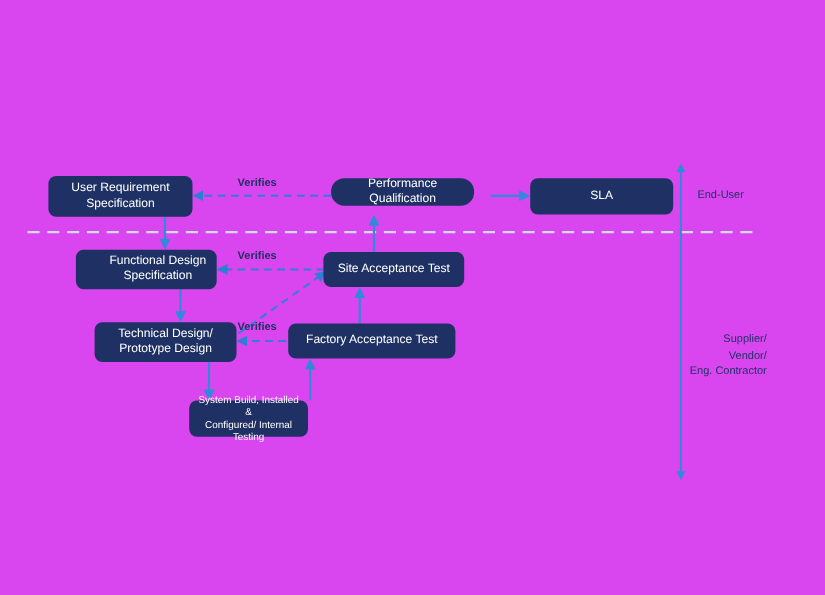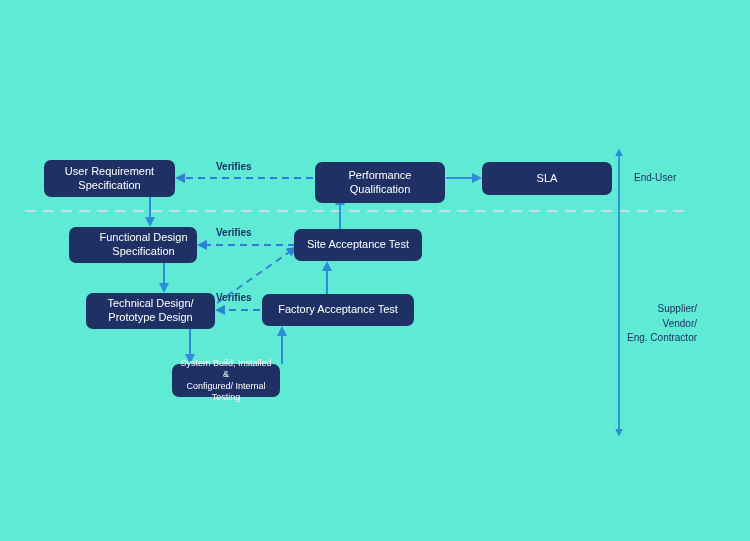--- a/index.html
+++ b/index.html
@@ -4,21 +4,21 @@
 <style>
   html, body {
     margin: 0;
     padding: 0;
     background: #ffffff;
   }
   #canvas {
     position: relative;
     width: 750px;
     height: 541px;
-    background: #5eead4;
+    background: #d946ef;
     font-family: "Liberation Sans", sans-serif;
     overflow: hidden;
   }
 
   
   .node {
     position: absolute;
     background: #1F3164;
     border-radius: 7px;
     color: #ffffff;
@@ -30,21 +30,21 @@
     box-sizing: border-box;
     padding: 2px 6px;
     z-index: 5;
   }
   .node span {
     display: block;
     width: 100%;
   }
 
   .n-urs   { left: 44px;  top: 160px; width: 131px; height: 37px; font-size: 11px; }
-  .n-pq    { left: 315px; top: 162px; width: 130px; height: 41px; font-size: 11px; }
+  .n-pq    { left: 301px; top: 162px; width: 130px; height: 25px; font-size: 11px; border-radius: 12px; }
   .n-sla   { left: 482px; top: 162px; width: 130px; height: 33px; font-size: 11px; }
   .n-fds   { left: 69px;  top: 227px; width: 128px; height: 36px; font-size: 11px; padding-left: 27px; }
   .n-sat   { left: 294px; top: 229px; width: 128px; height: 32px; font-size: 11px; }
   .n-tdpt  { left: 86px;  top: 293px; width: 129px; height: 36px; font-size: 11px; }
   .n-fat   { left: 262px; top: 294px; width: 152px; height: 32px; font-size: 11px; }
   .n-sbild { left: 172px; top: 364px; width: 108px; height: 33px; font-size: 9px; }
 
   
   #arrows {
     position: absolute;

